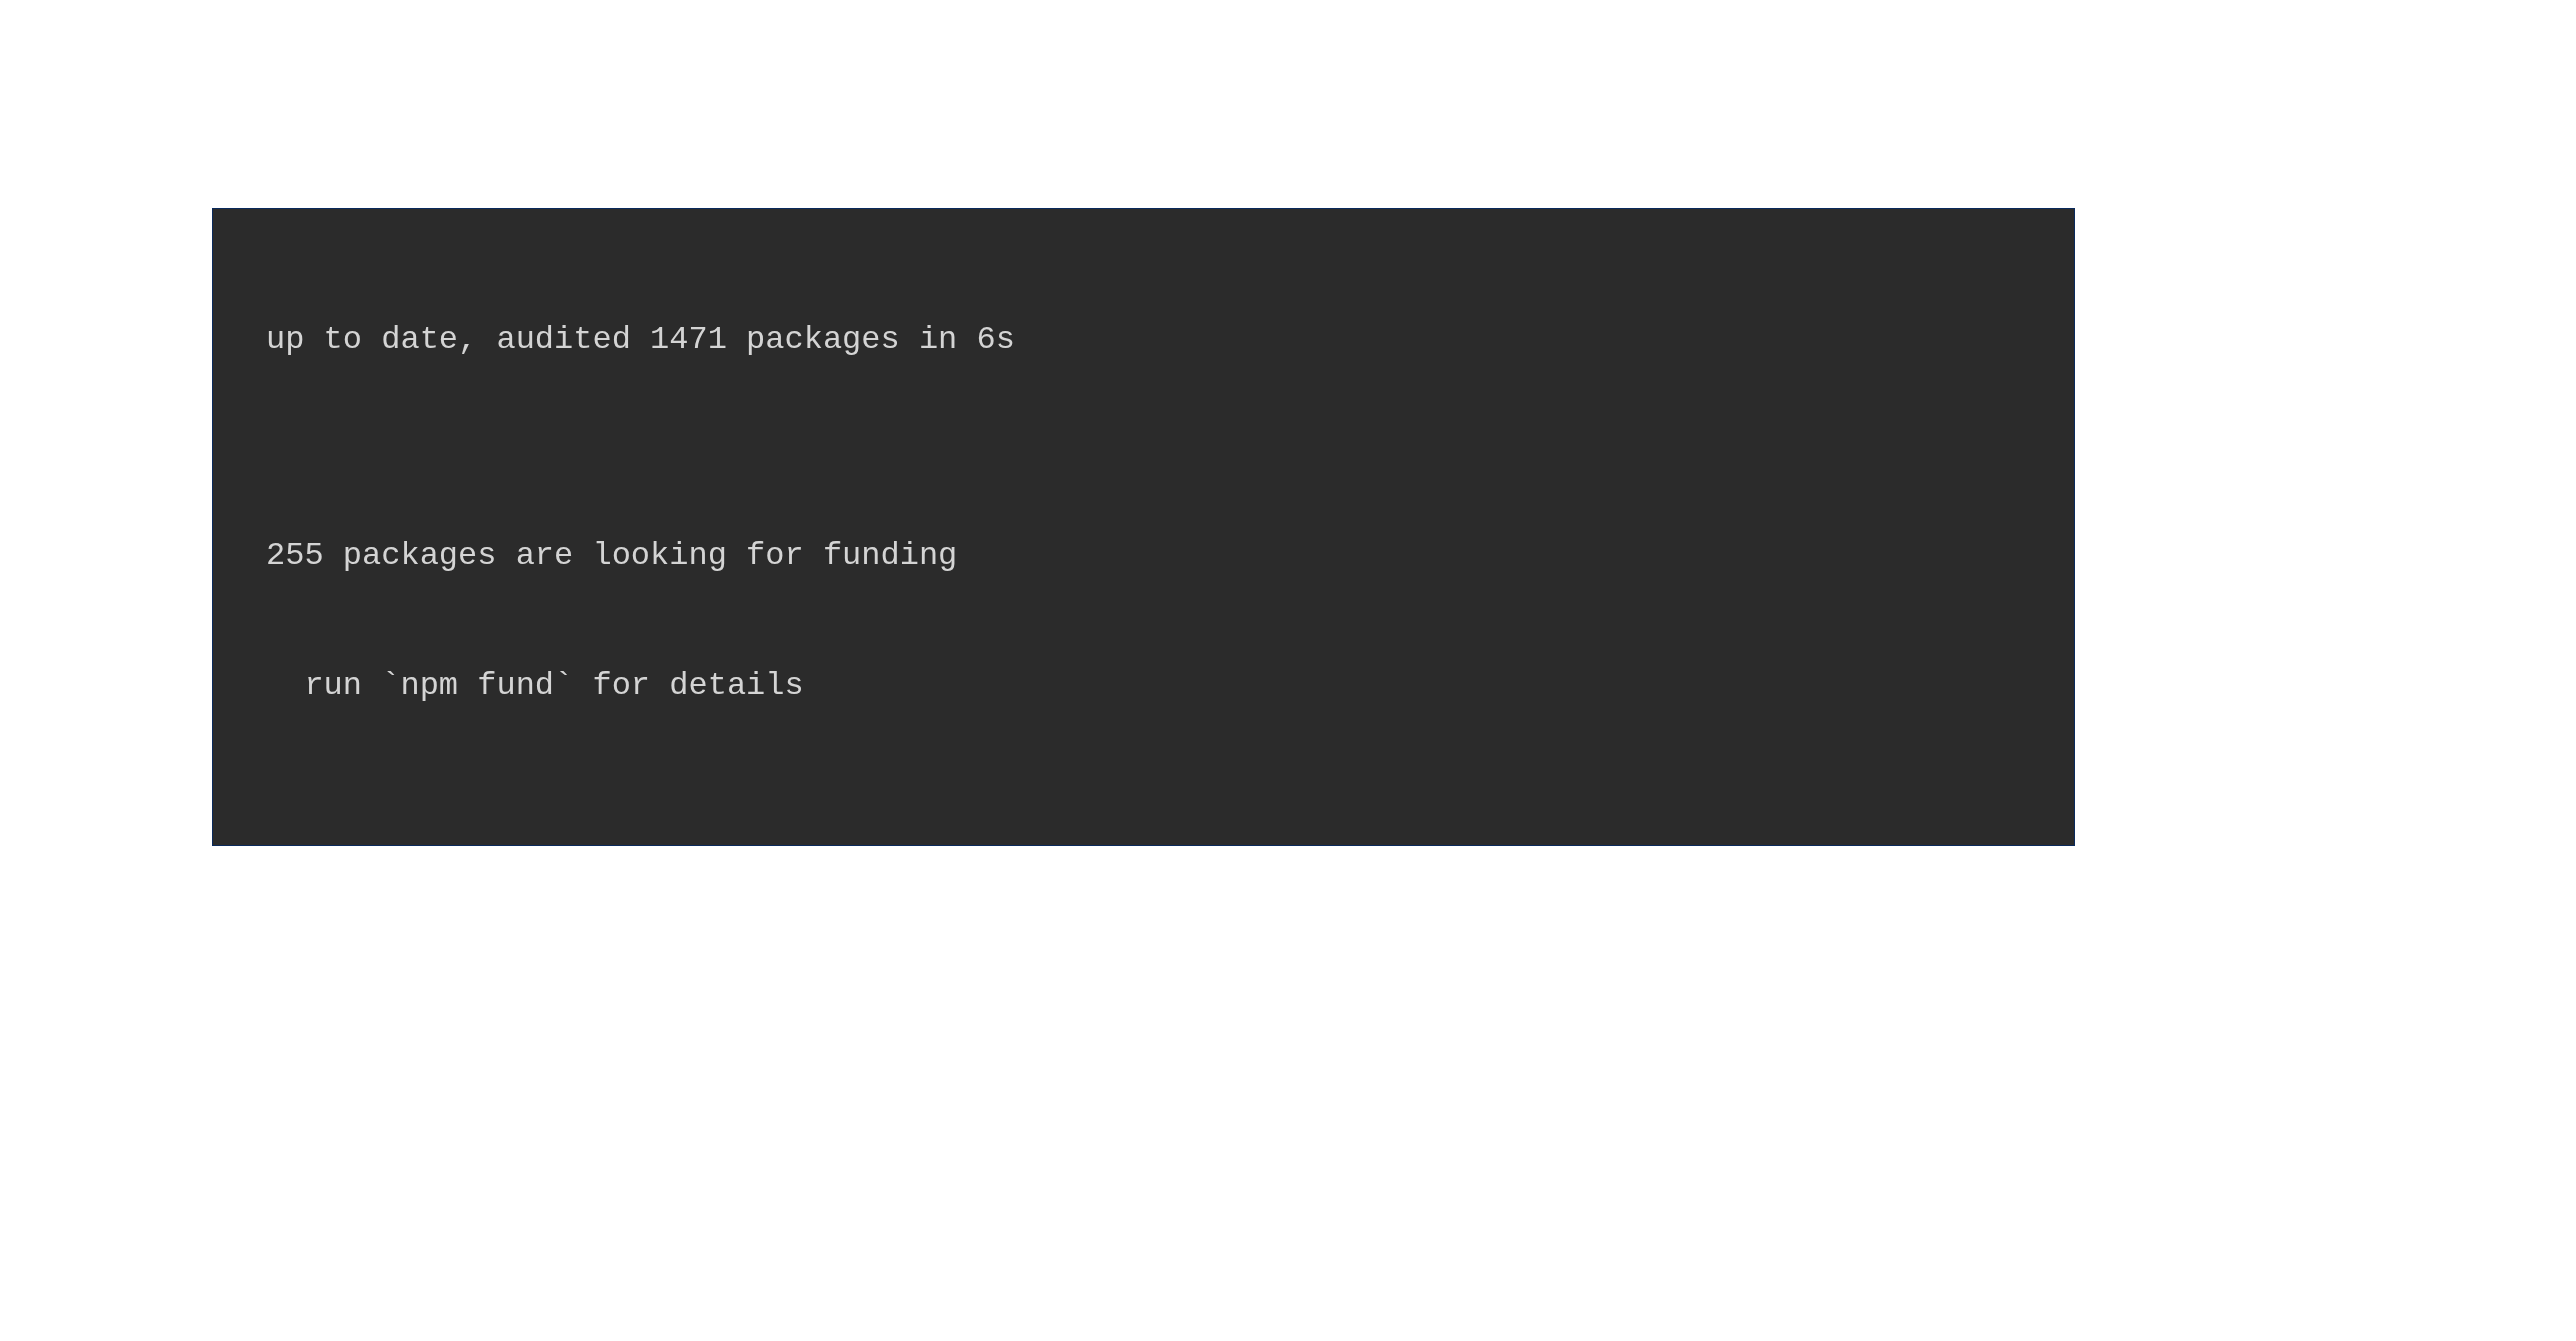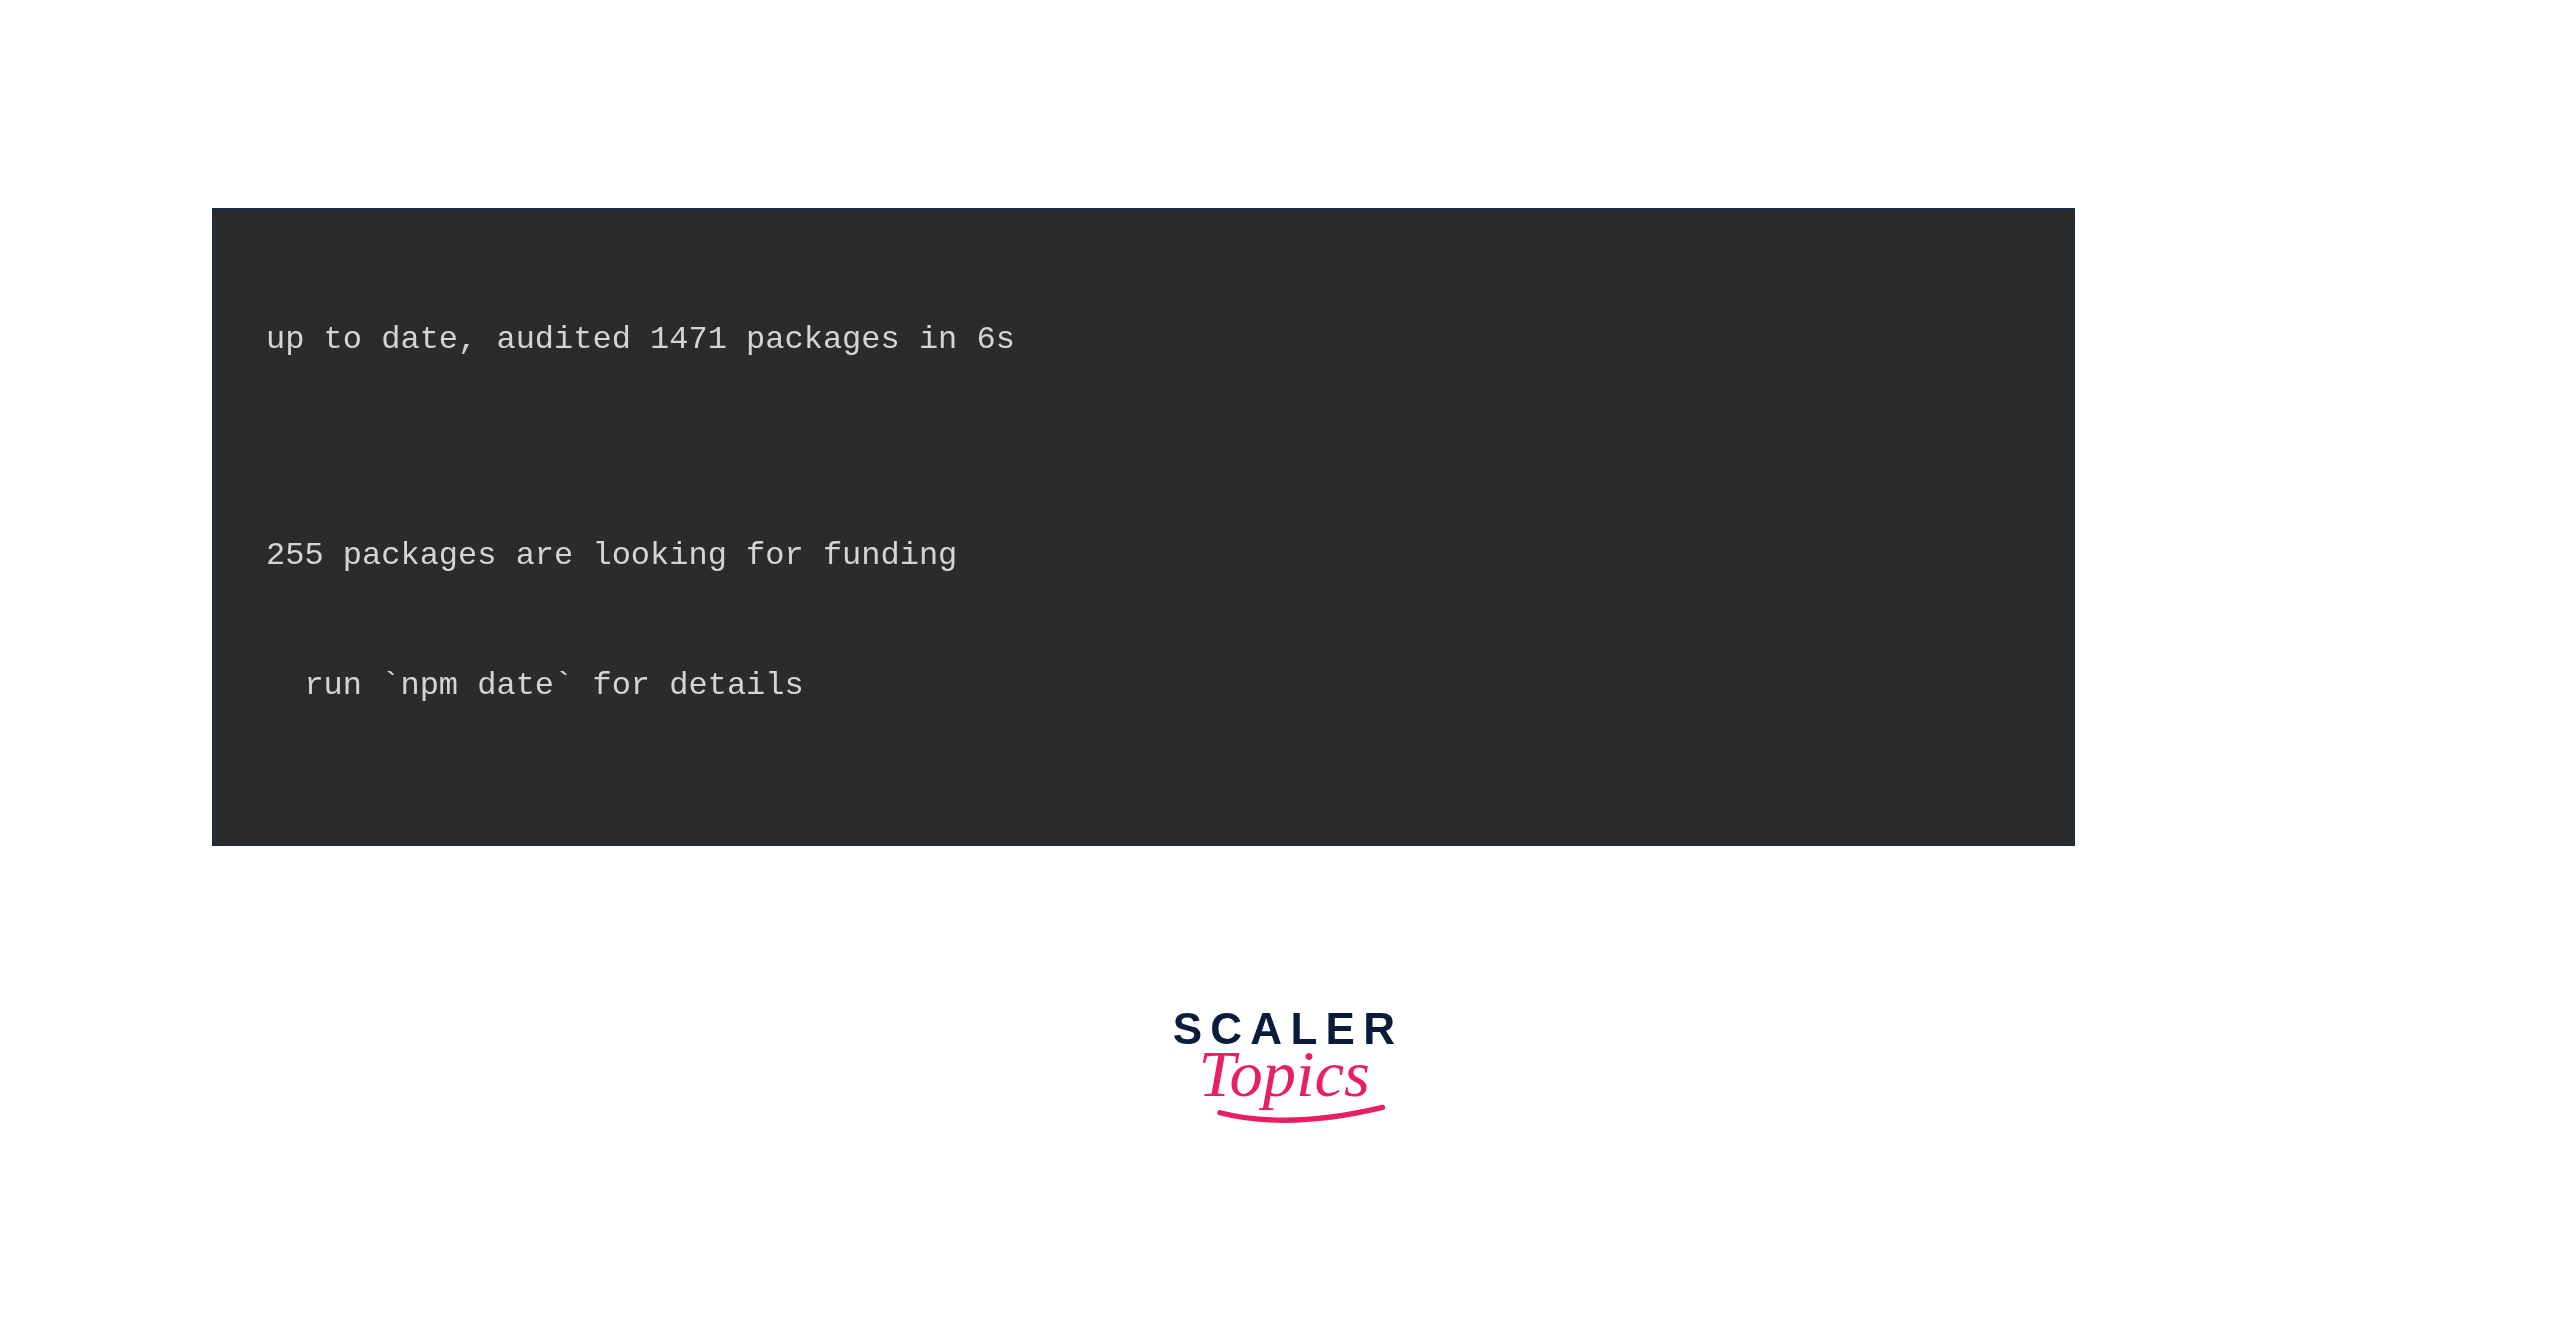--- a/index.html
+++ b/index.html
@@ -39,35 +39,26 @@
 </style>
 </head>
 <body>
 
 <div class="stage">
 
   <div class="terminal">
     <span class="term-line">up to date, audited 1471 packages in 6s</span>
     <span class="term-line"></span>
     <span class="term-line">255 packages are looking for funding</span>
-    <span class="term-line">  run `npm date` for details</span>
+    <span class="term-line">  run `npm fund` for details</span>
     <span class="term-line"></span>
     
     <span class="term-line"></span>
     
     
     <span class="term-line"></span>
     
     
   </div>
 
-  <div class="logo">
-    <div class="scaler">SCALER</div>
-    <div class="topics-wrap">
-      <svg width="242" height="91" viewBox="0 0 320 120">
-        <text x="155" y="70" text-anchor="middle" font-family="'Brush Script MT','Segoe Script',cursive" font-size="88" font-style="italic" fill="#e91e63">Topics</text>
-        <path d="M70 92 Q160 115 285 85" stroke="#e91e63" stroke-width="7" fill="none" stroke-linecap="round"></path>
-      </svg>
-    </div>
-  </div>
 
 </div>
 
 
 </body></html>

